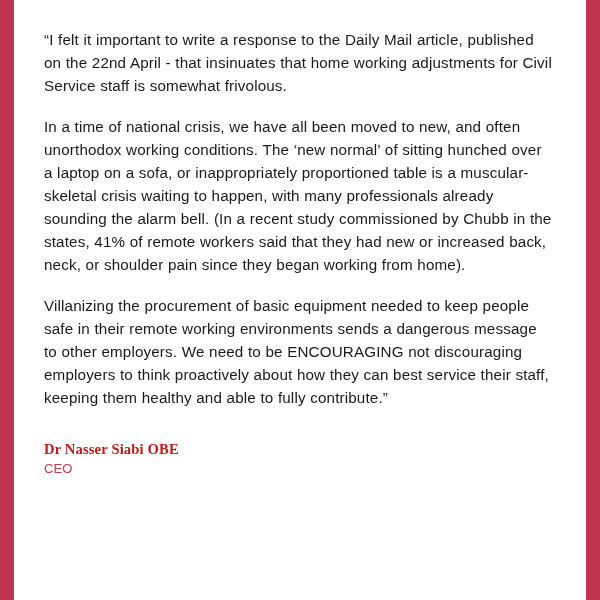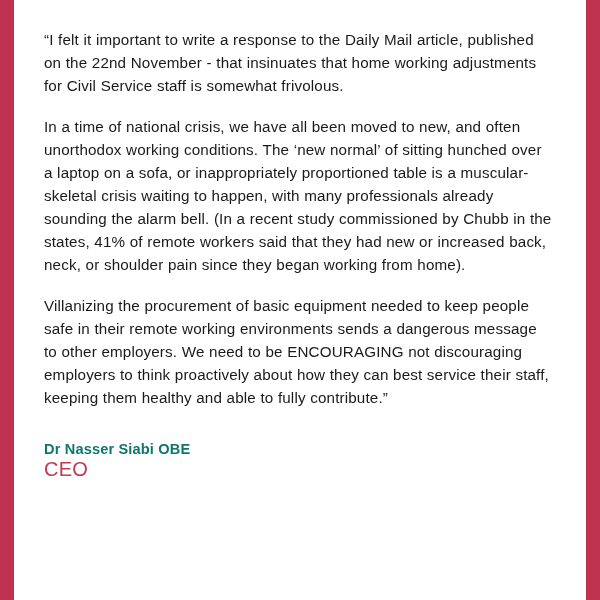--- a/index.html
+++ b/index.html
@@ -38,38 +38,39 @@
   .para:last-of-type {
     margin-bottom: 13px;
   }
   #signature {
     margin-top: 30px;
     padding-left: 0;
   }
   #signature-name {
     font-size: 14.6px;
     font-weight: bold;
-    color: #0f766e;
+    color: #b91c1c;
     line-height: 20px;
     letter-spacing: 0.01em;
+    font-family: Liberation Serif, serif;
   }
   #signature-role {
-    font-size: 20px;
+    font-size: 13px;
     font-weight: normal;
     color: #c03a52;
     line-height: 20px;
     letter-spacing: 0.01em;
   }
 </style>
 </head>
 <body>
 
 <div id="quote-card">
   <div id="quote-body">
-    <p class="para">“I felt it important to write a response to the Daily Mail article, published on the 22nd November - that insinuates that home working adjustments for Civil Service staff is somewhat frivolous.</p>
+    <p class="para">“I felt it important to write a response to the Daily Mail article, published on the 22nd April - that insinuates that home working adjustments for Civil Service staff is somewhat frivolous.</p>
     <p class="para">In a time of national crisis, we have all been moved to new, and often unorthodox working conditions. The ‘new normal’ of sitting hunched over a laptop on a sofa, or inappropriately proportioned table is a muscular-skeletal crisis waiting to happen, with many professionals already sounding the alarm bell. (In a recent study commissioned by Chubb in the states, 41% of remote workers said that they had new or increased back, neck, or shoulder pain since they began working from home).</p>
     <p class="para">Villanizing the procurement of basic equipment needed to keep people safe in their remote working environments sends a dangerous message to other employers. We need to be ENCOURAGING not discouraging employers to think proactively about how they can best service their staff, keeping them healthy and able to fully contribute.”</p>
 
     <div id="signature">
       <div id="signature-name">Dr Nasser Siabi OBE</div>
       <div id="signature-role">CEO</div>
     </div>
   </div>
 </div>
 

